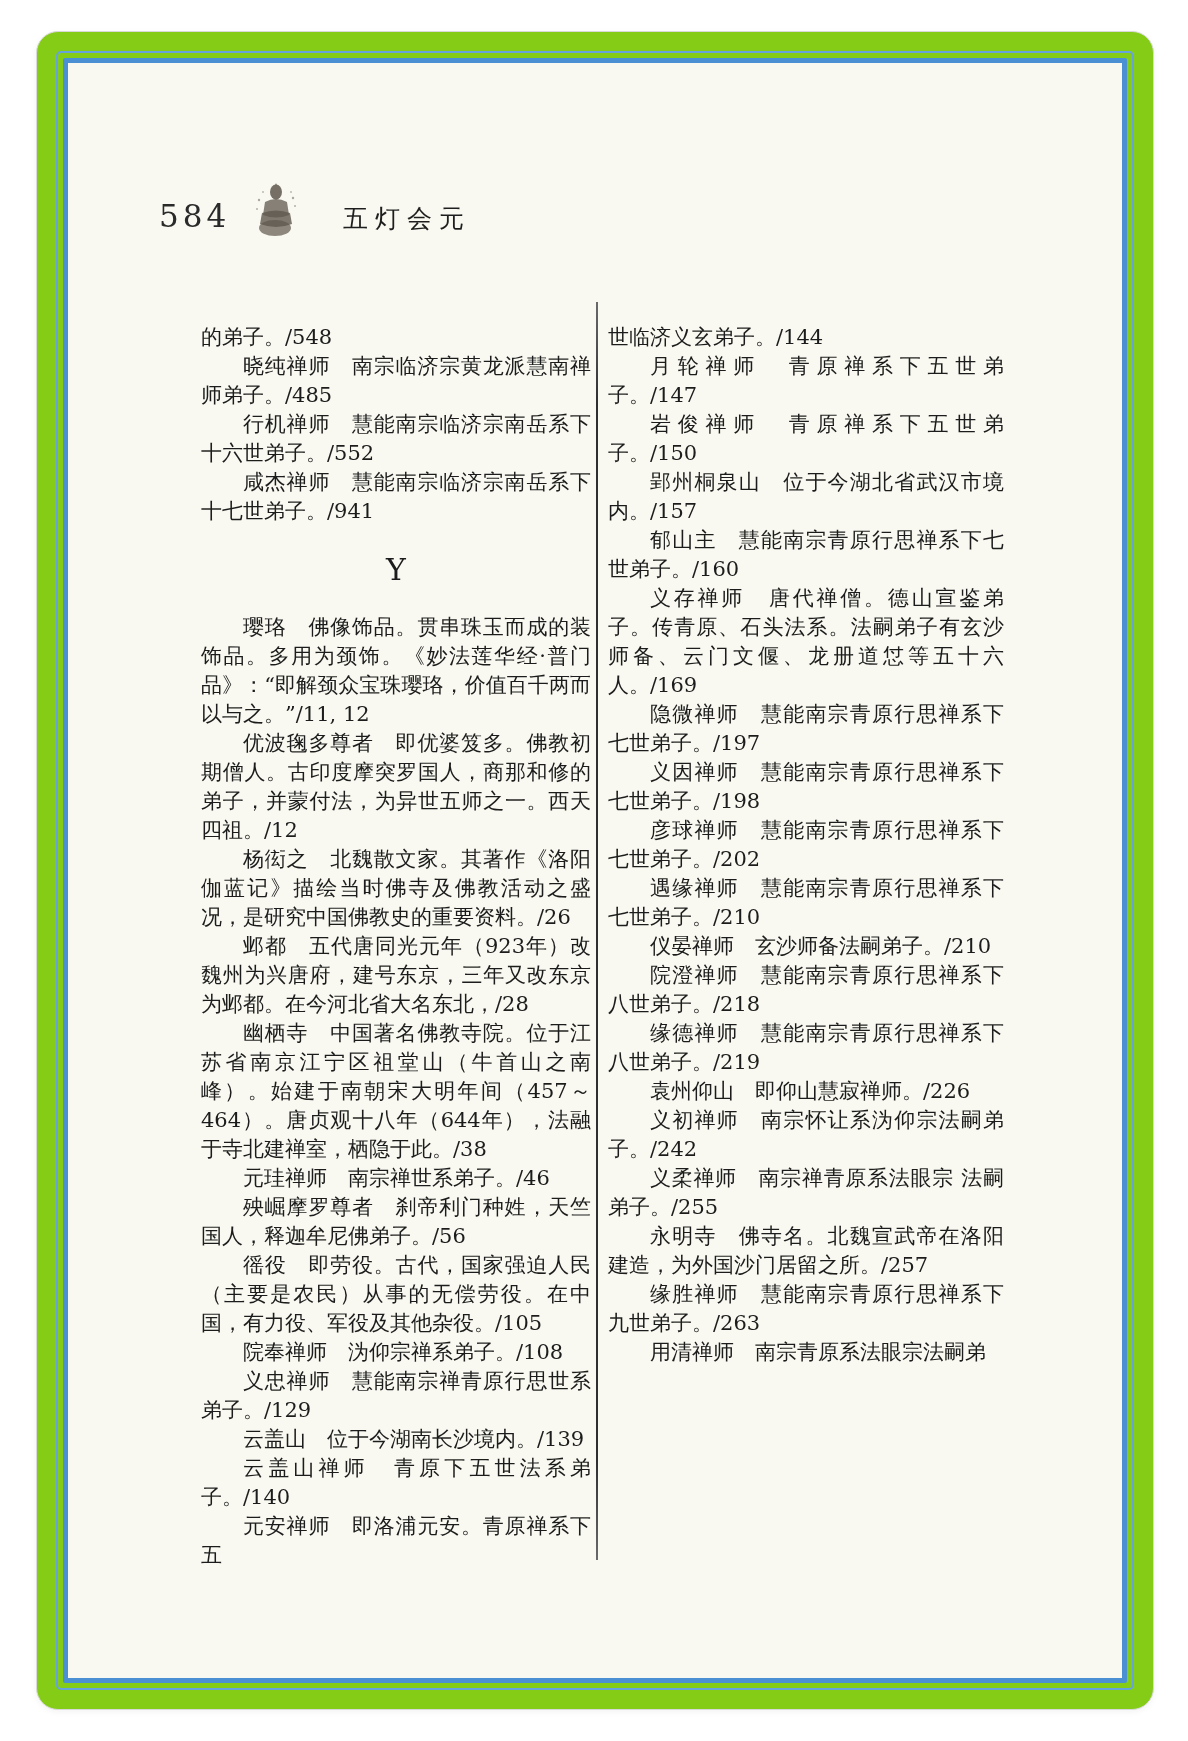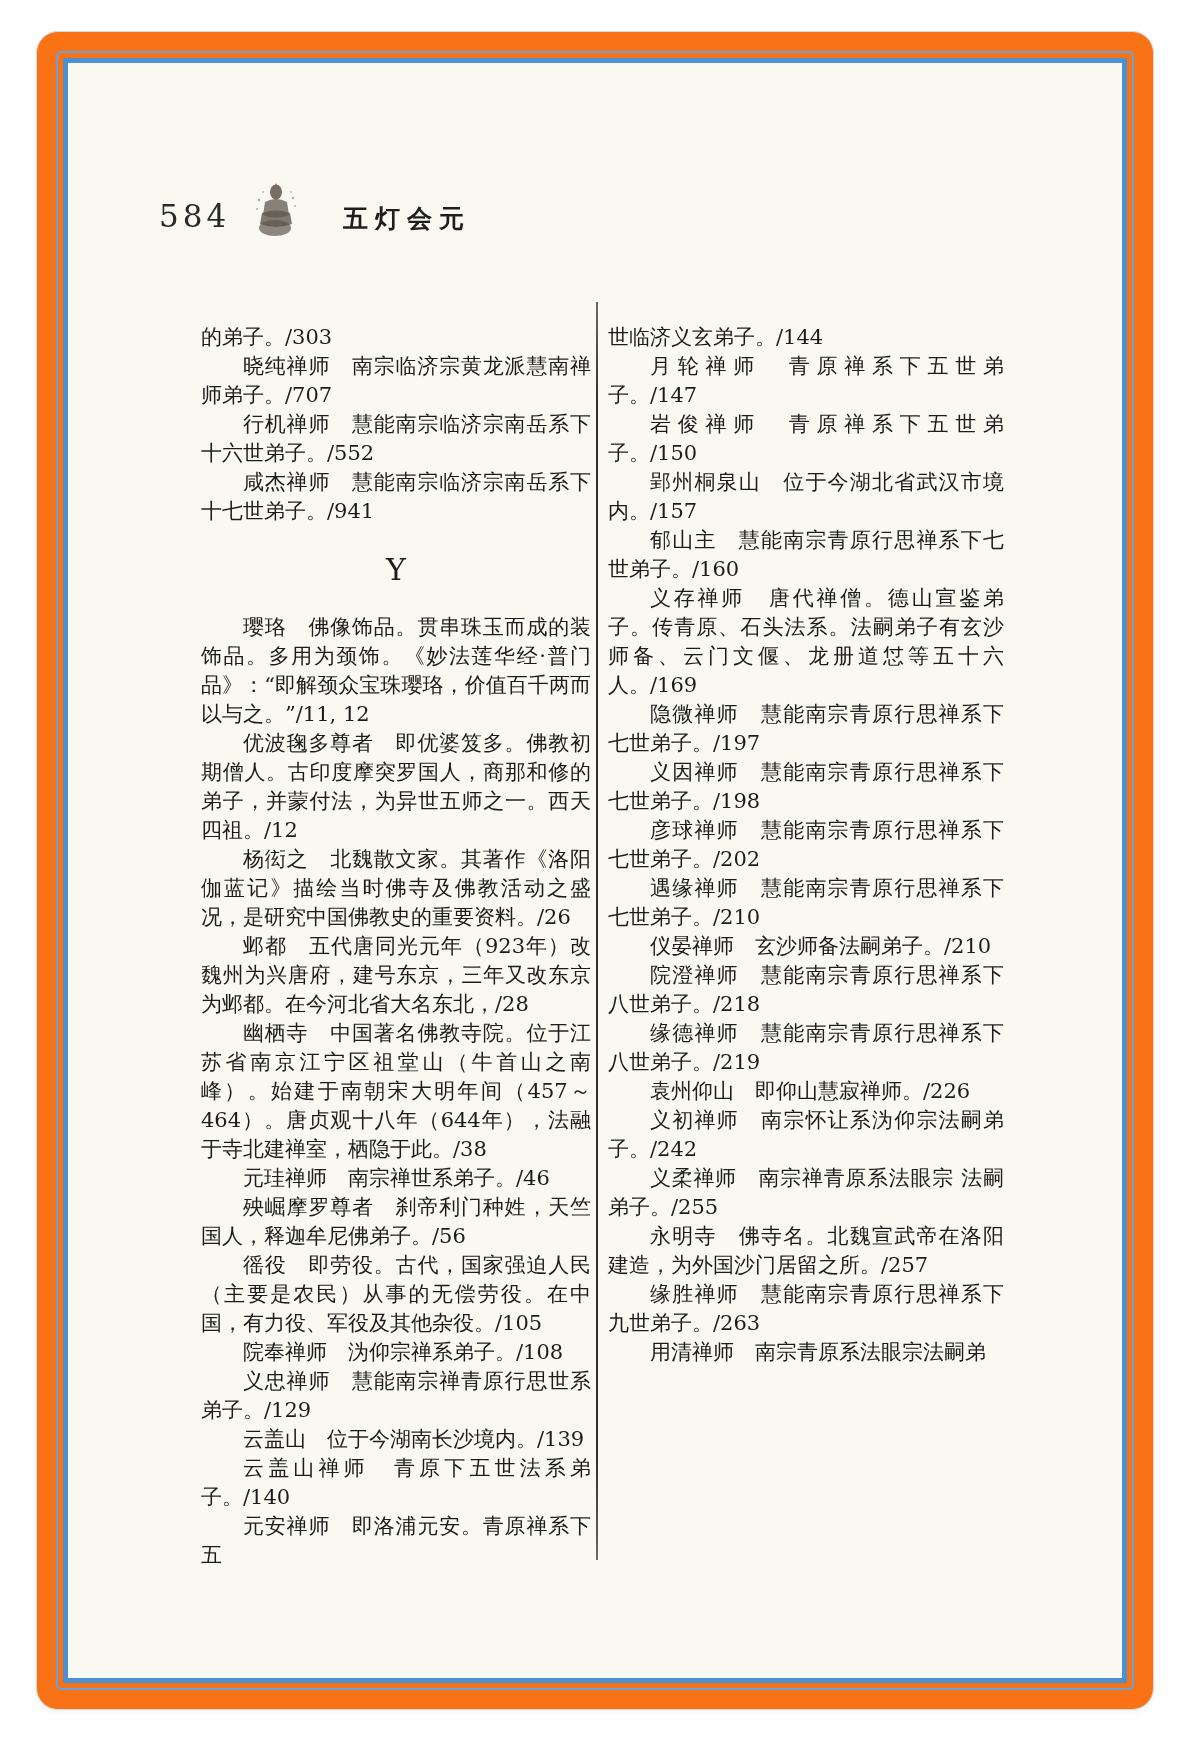--- a/index.html
+++ b/index.html
@@ -3,38 +3,38 @@
 <meta charset="utf-8">
 <style>
   html,body{margin:0;padding:0;}
   body{
     width:1188px;height:1741px;position:relative;
     background:#ffffff;
     font-family:"DejaVu Serif","Liberation Serif",serif;
   }
   .card{
     position:absolute;left:36px;top:31px;width:1116px;height:1677px;
-    background:#f97316;border:1px solid #d9d9d9;border-radius:22px;
+    background:#84cc16;border:1px solid #d9d9d9;border-radius:22px;
     box-shadow:0 2px 6px rgba(0,0,0,0.05);
   }
   .frame-thin{
     position:absolute;inset:19px;border:2px solid #66a3dc;border-radius:5px;
   }
   .frame-thick{
     position:absolute;inset:26px;border:5px solid #4a90d2;border-radius:2px;
     background:#f9f9f1;
   }
   .pagenum{
     position:absolute;left:122px;top:166px;
     font-size:31px;color:#2a2a2a;letter-spacing:4px;
   }
   .buddha{position:absolute;left:214px;top:150px;width:48px;height:56px;}
   .booktitle{
     position:absolute;left:306px;top:170px;
-    font-size:25px;font-weight:700;color:#1e1e1e;letter-spacing:7px;
+    font-size:25px;font-weight:400;color:#1e1e1e;letter-spacing:7px;
   }
   .divider{
     position:absolute;left:559px;top:270px;width:2px;height:1258px;
     background:linear-gradient(#6a6a6a,#2f2f2f 8%,#2f2f2f 92%,#6a6a6a);
   }
   .col{
     position:absolute;top:291px;
     font-size:21px;line-height:29px;color:#1c1c1c;
     text-align:justify;text-justify:inter-ideograph;
   }
@@ -71,22 +71,22 @@
       <circle cx="12" cy="10" r="1" opacity="0.4"></circle>
       <circle cx="25" cy="2.5" r="1.1" opacity="0.5"></circle>
     </g>
   </svg>
 
   <div class="booktitle">五灯会元</div>
 
   <div class="divider"></div>
 
   <div class="col col-left">
-    <p class="cont">的弟子。/303</p>
-    <p class="entry">晓纯禅师　南宗临济宗黄龙派慧南禅师弟子。/707</p>
+    <p class="cont">的弟子。/548</p>
+    <p class="entry">晓纯禅师　南宗临济宗黄龙派慧南禅师弟子。/485</p>
     <p class="entry">行机禅师　慧能南宗临济宗南岳系下十六世弟子。/552</p>
     <p class="entry">咸杰禅师　慧能南宗临济宗南岳系下十七世弟子。/941</p>
     <div class="section-heading">Y</div>
     <p class="entry">璎珞　佛像饰品。贯串珠玉而成的装饰品。多用为颈饰。《妙法莲华经·普门品》：“即解颈众宝珠璎珞，价值百千两而以与之。”/11, 12</p>
     <p class="entry">优波毱多尊者　即优婆笈多。佛教初期僧人。古印度摩突罗国人，商那和修的弟子，并蒙付法，为异世五师之一。西天四祖。/12</p>
     <p class="entry">杨衒之　北魏散文家。其著作《洛阳伽蓝记》描绘当时佛寺及佛教活动之盛况，是研究中国佛教史的重要资料。/26</p>
     <p class="entry">邺都　五代唐同光元年（923年）改魏州为兴唐府，建号东京，三年又改东京为邺都。在今河北省大名东北，/28</p>
     <p class="entry">幽栖寺　中国著名佛教寺院。位于江苏省南京江宁区祖堂山（牛首山之南峰）。始建于南朝宋大明年间（457～464）。唐贞观十八年（644年），法融于寺北建禅室，栖隐于此。/38</p>
     <p class="entry">元珪禅师　南宗禅世系弟子。/46</p>
     <p class="entry">殃崛摩罗尊者　刹帝利门种姓，天竺国人，释迦牟尼佛弟子。/56</p>

